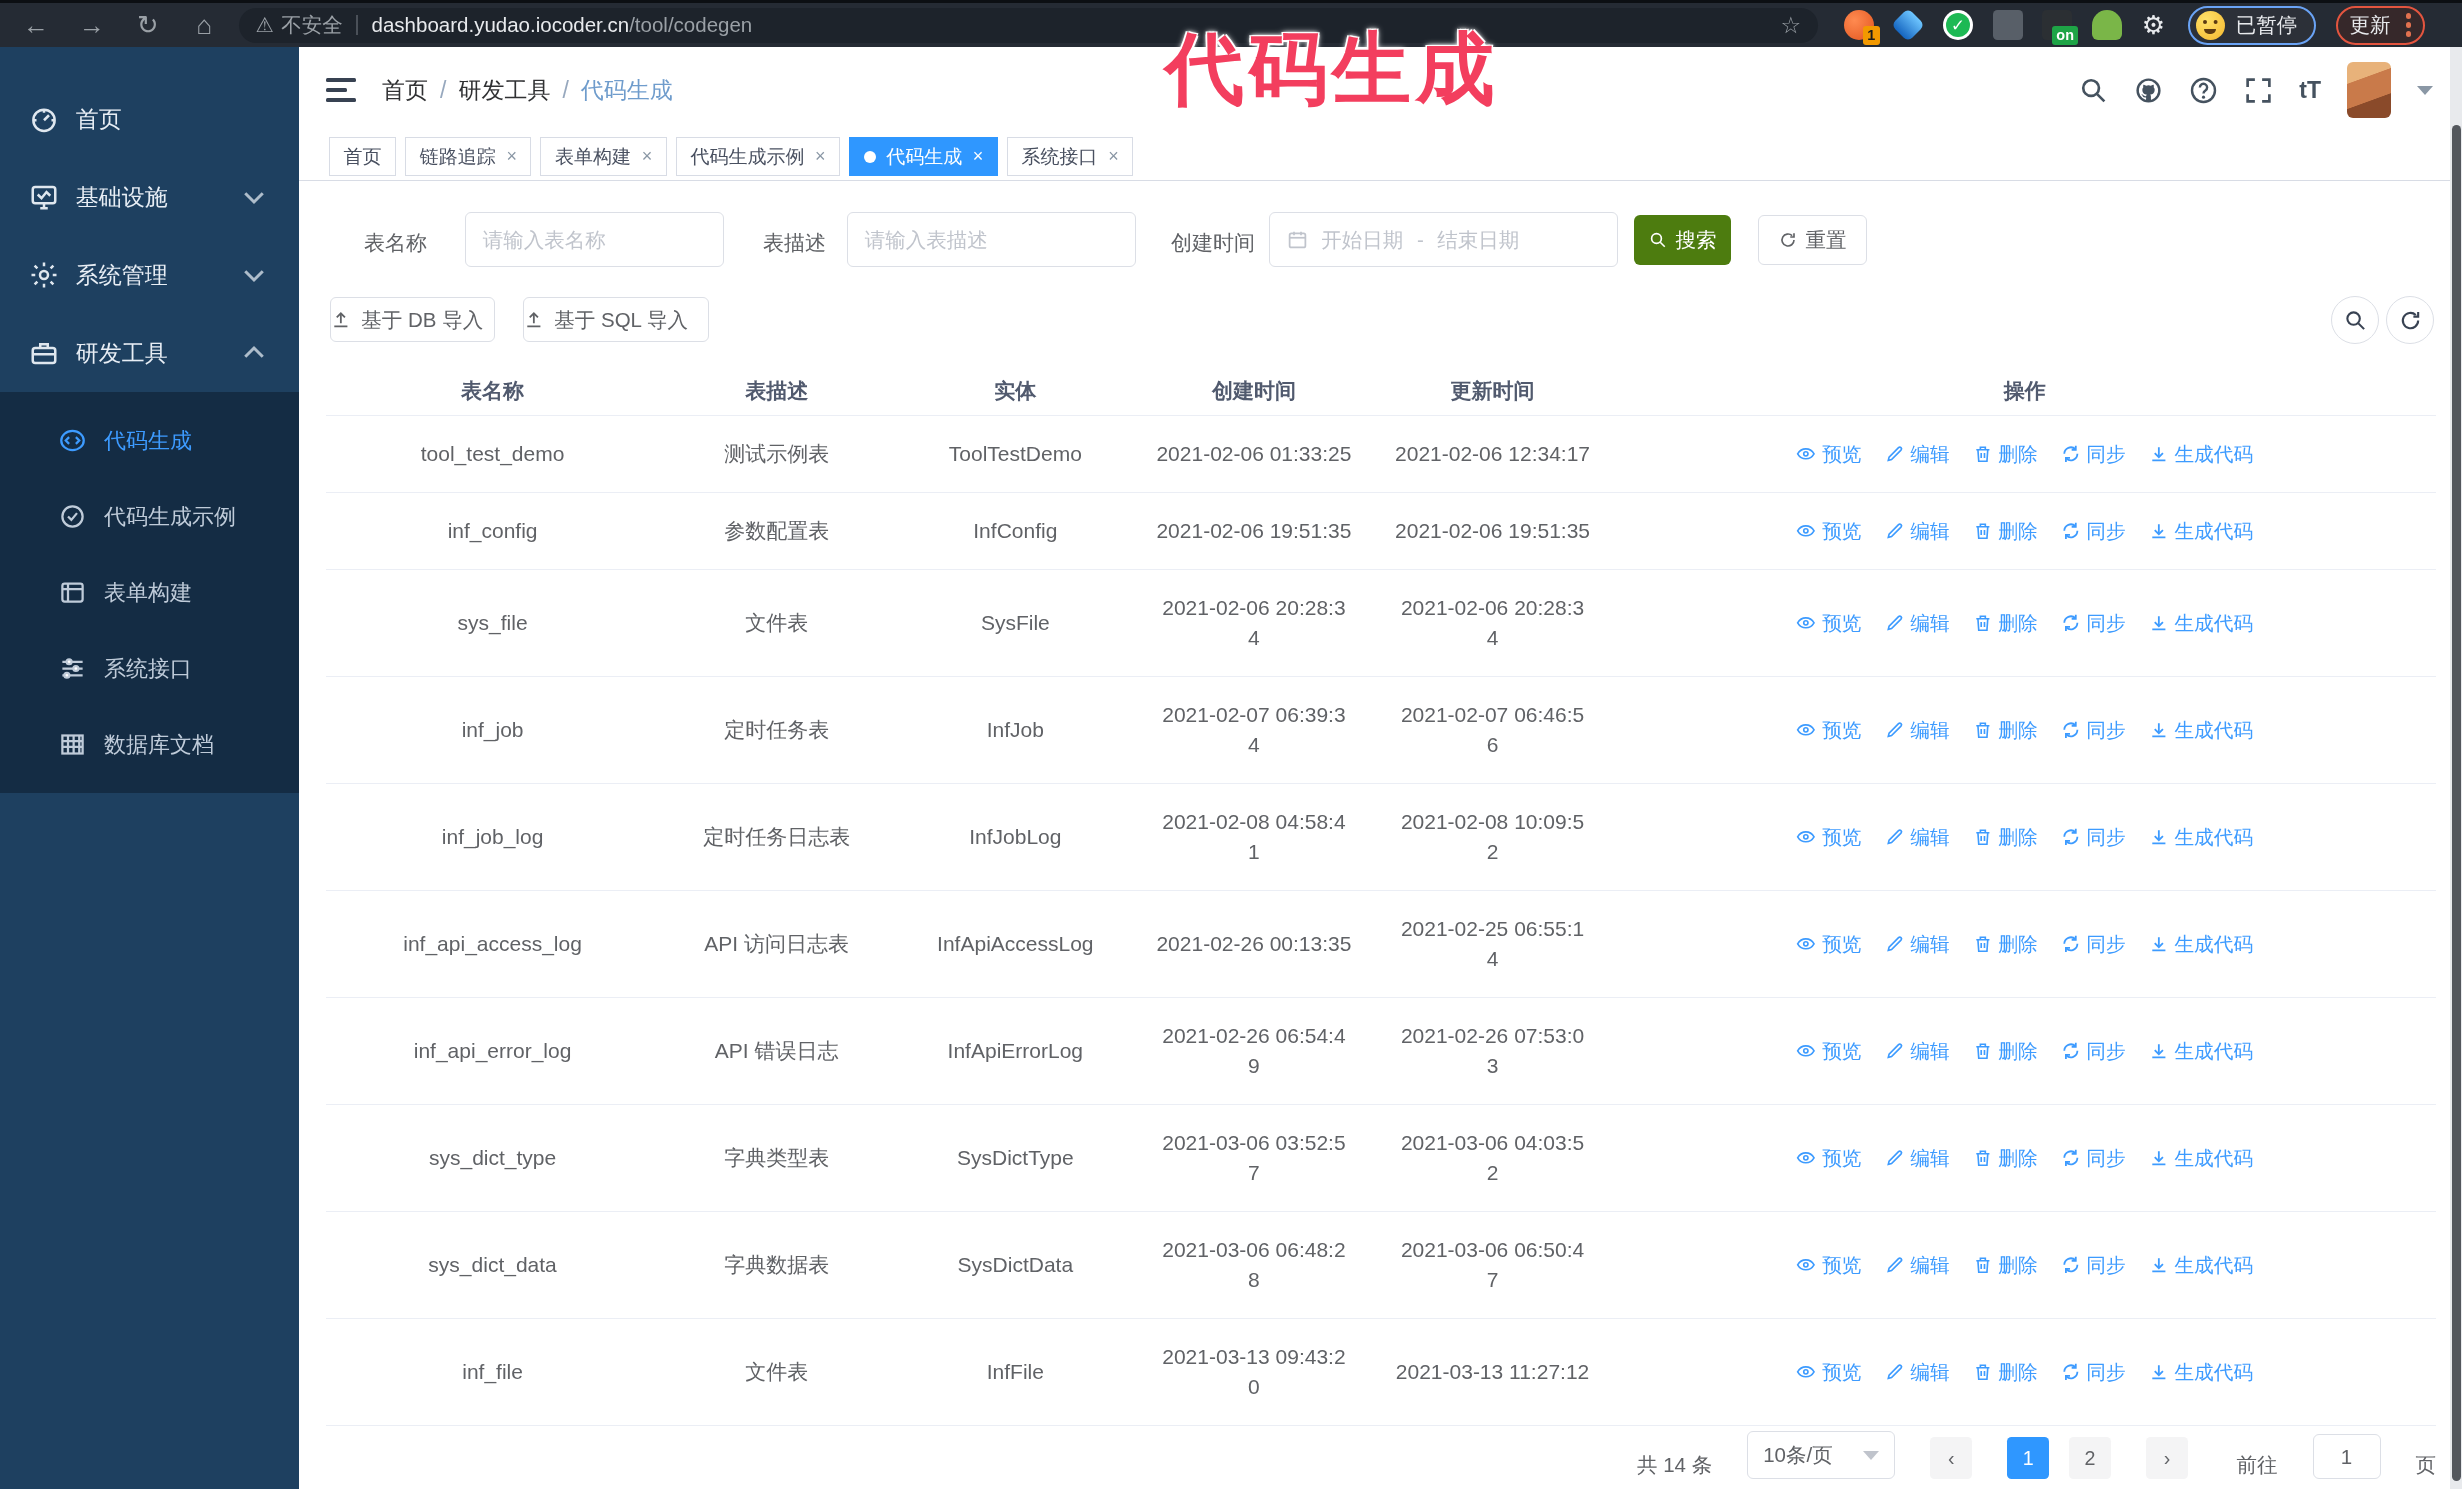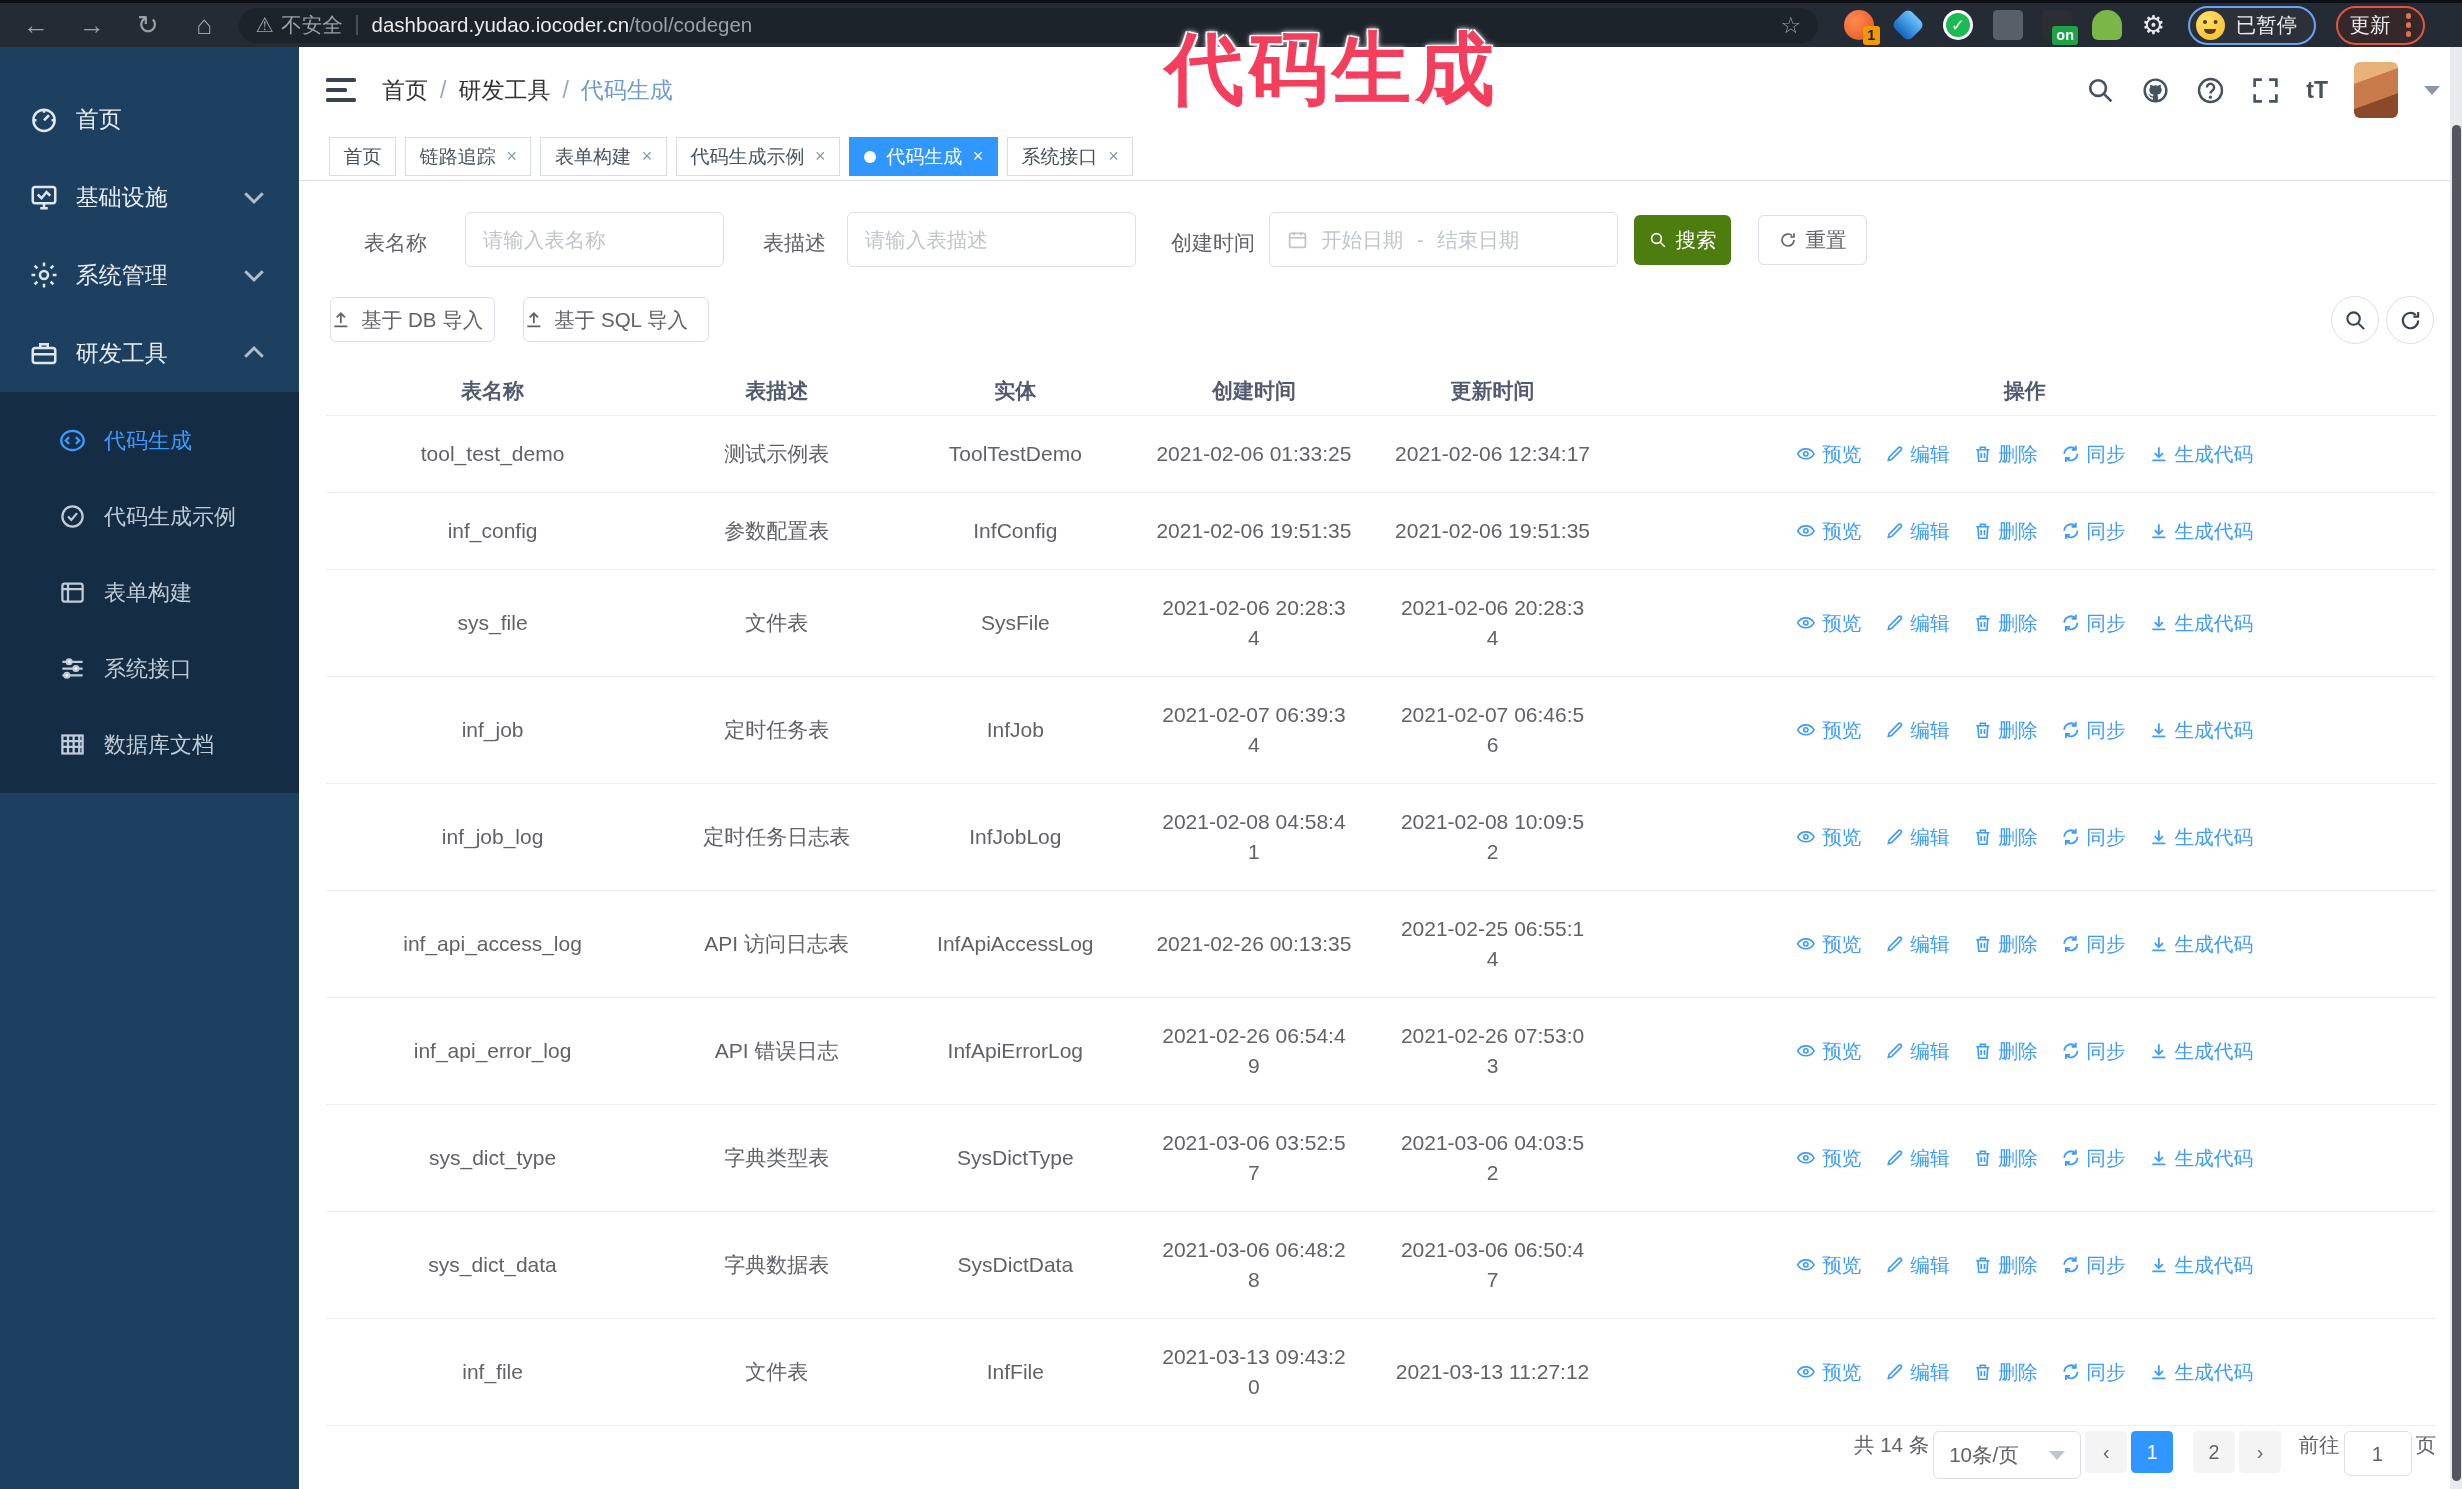--- a/index.html
+++ b/index.html
@@ -56,21 +56,21 @@
   .s-item.active{ color:#3d9bff; }
 
   
   .app-header{ position:absolute; left:299px; top:47px; width:2164px; height:86px; background:#fff; display:flex; align-items:center; }
   .hamburger{ margin-left:27px; width:30px; display:flex; flex-direction:column; gap:6px; cursor:pointer; }
   .hamburger i{ height:3.8px; background:#384252; border-radius:1.5px; }
   .hamburger i:nth-child(2){ width:70%; }
   .breadcrumb{ margin-left:26px; font-size:23px; color:#303133; display:flex; gap:12px; align-items:center; }
   .breadcrumb .sep{ color:#97a8be; }
   .breadcrumb .last{ color:#6f9ccc; }
-  .h-tools{ margin-left:auto; display:flex; align-items:center; gap:26px; padding-right:23px; color:#45525f; }
+  .h-tools{ margin-left:auto; display:flex; align-items:center; gap:26px; padding-right:30px; color:#45525f; }
   .h-tools .hi{ width:29px; height:29px; }
   .tT{ font-size:23px; font-weight:bold; color:#45525f; }
   .avatar{ width:44px; height:56px; border-radius:6px; background:linear-gradient(160deg,#e8b27a 0 30%,#c97a4a 31% 65%,#8a4a2a 66% 100%); }
   .caret{ width:0; height:0; border-left:8.3px solid transparent; border-right:8.3px solid transparent; border-top:9.8px solid #8a97a5; }
 
   
   .tags-bar{ position:absolute; left:299px; top:133px; width:2164px; height:48px; background:#fff; border-bottom:1.5px solid #d8dce5; display:flex; align-items:center; gap:9px; padding-left:30px; }
   .tag{ height:39px; border:1.5px solid #d8dce5; background:#fff; color:#495060; font-size:19px; display:flex; align-items:center; gap:10.6px; padding:0 13.6px; cursor:pointer; }
   .tag .x{ font-size:18px; color:#8a97a5; }
   .tag.active{ background:#2f97ff; border-color:#2f97ff; color:#fff; }
@@ -91,21 +91,21 @@
 
   
   table.grid{ position:absolute; left:27px; top:184px; width:2110px; border-collapse:collapse; table-layout:fixed; }
   table.grid th{ font-size:21px; color:#515a6e; font-weight:bold; padding:10.6px 0; border-bottom:1.5px solid #ebeef5; text-align:center; }
   table.grid td{ font-size:21px; color:#606266; text-align:center; padding:23px 0; border-bottom:1.5px solid #ebeef5; white-space:pre-line; line-height:30px; }
   .actions{ display:flex; justify-content:center; gap:23px; }
   .alink{ color:#3d9bff; font-size:19.7px; display:flex; align-items:center; gap:6px; cursor:pointer; white-space:nowrap; }
   .alink .hi{ width:19.7px; height:19.7px; }
 
   
-  .pagination{ position:absolute; top:1249px; right:15px; display:flex; align-items:flex-start; gap:4px; font-size:20.5px; color:#606266; }
+  .pagination{ position:absolute; top:1249px; right:15px; display:flex; align-items:flex-end; gap:35px; font-size:20.5px; color:#606266; }
   .pg-select{ width:148px; height:48px; border:1.5px solid #dcdfe6; border-radius:6px; display:flex; align-items:center; justify-content:space-between; padding:0 15px; color:#606266; cursor:pointer; }
   .pg-btn{ min-width:42px; height:42px; border-radius:4.5px; background:#f4f4f5; color:#606266; display:flex; align-items:center; justify-content:center; font-size:19.7px; cursor:pointer; }
   .pg-btn.active{ background:#2f97ff; color:#fff; }
   .pg-input{ width:68px; height:45px; border:1.5px solid #dcdfe6; border-radius:6px; display:flex; align-items:center; justify-content:center; color:#606266; }
 
   
   .pg-scrollbar{ position:absolute; right:0; top:47px; width:12px; height:1443px; background:#e8eaed; }
   .pg-thumb{ position:absolute; top:78px; left:1.5px; width:9px; height:1356px; background:#53575d; border-radius:4.5px; }
 
   .mi svg,.hi svg{ width:100%; height:100%; display:block; }

